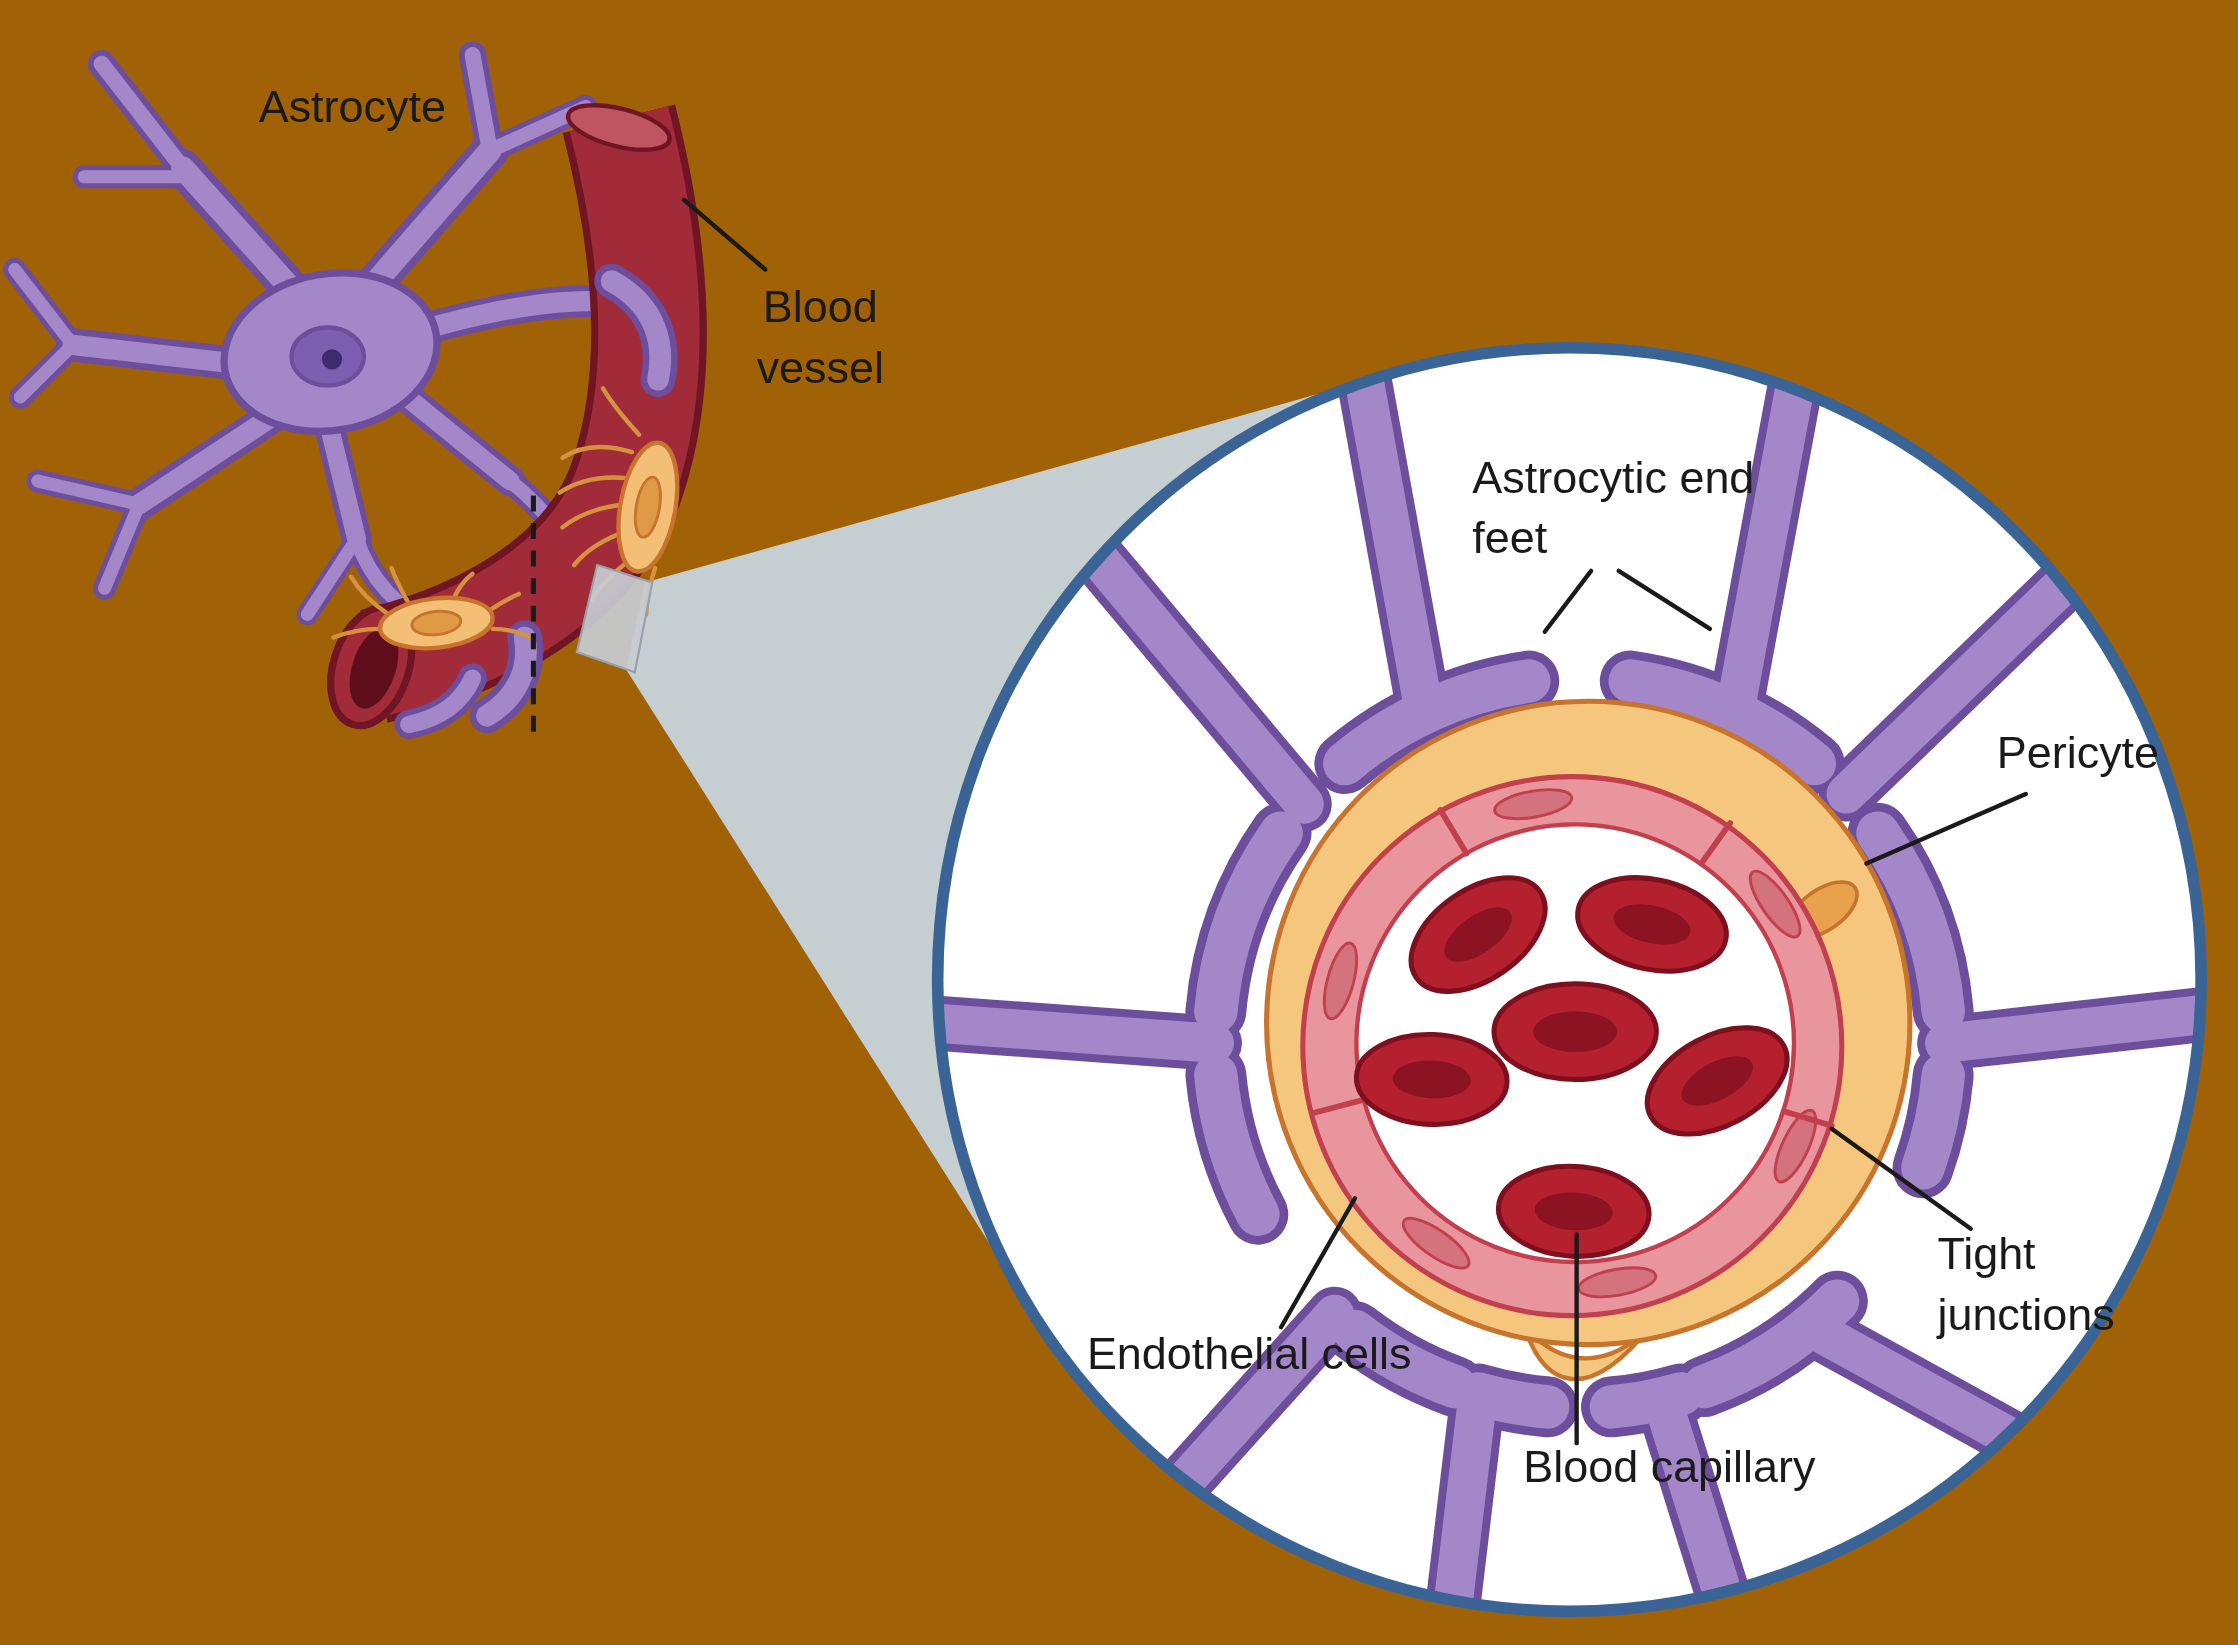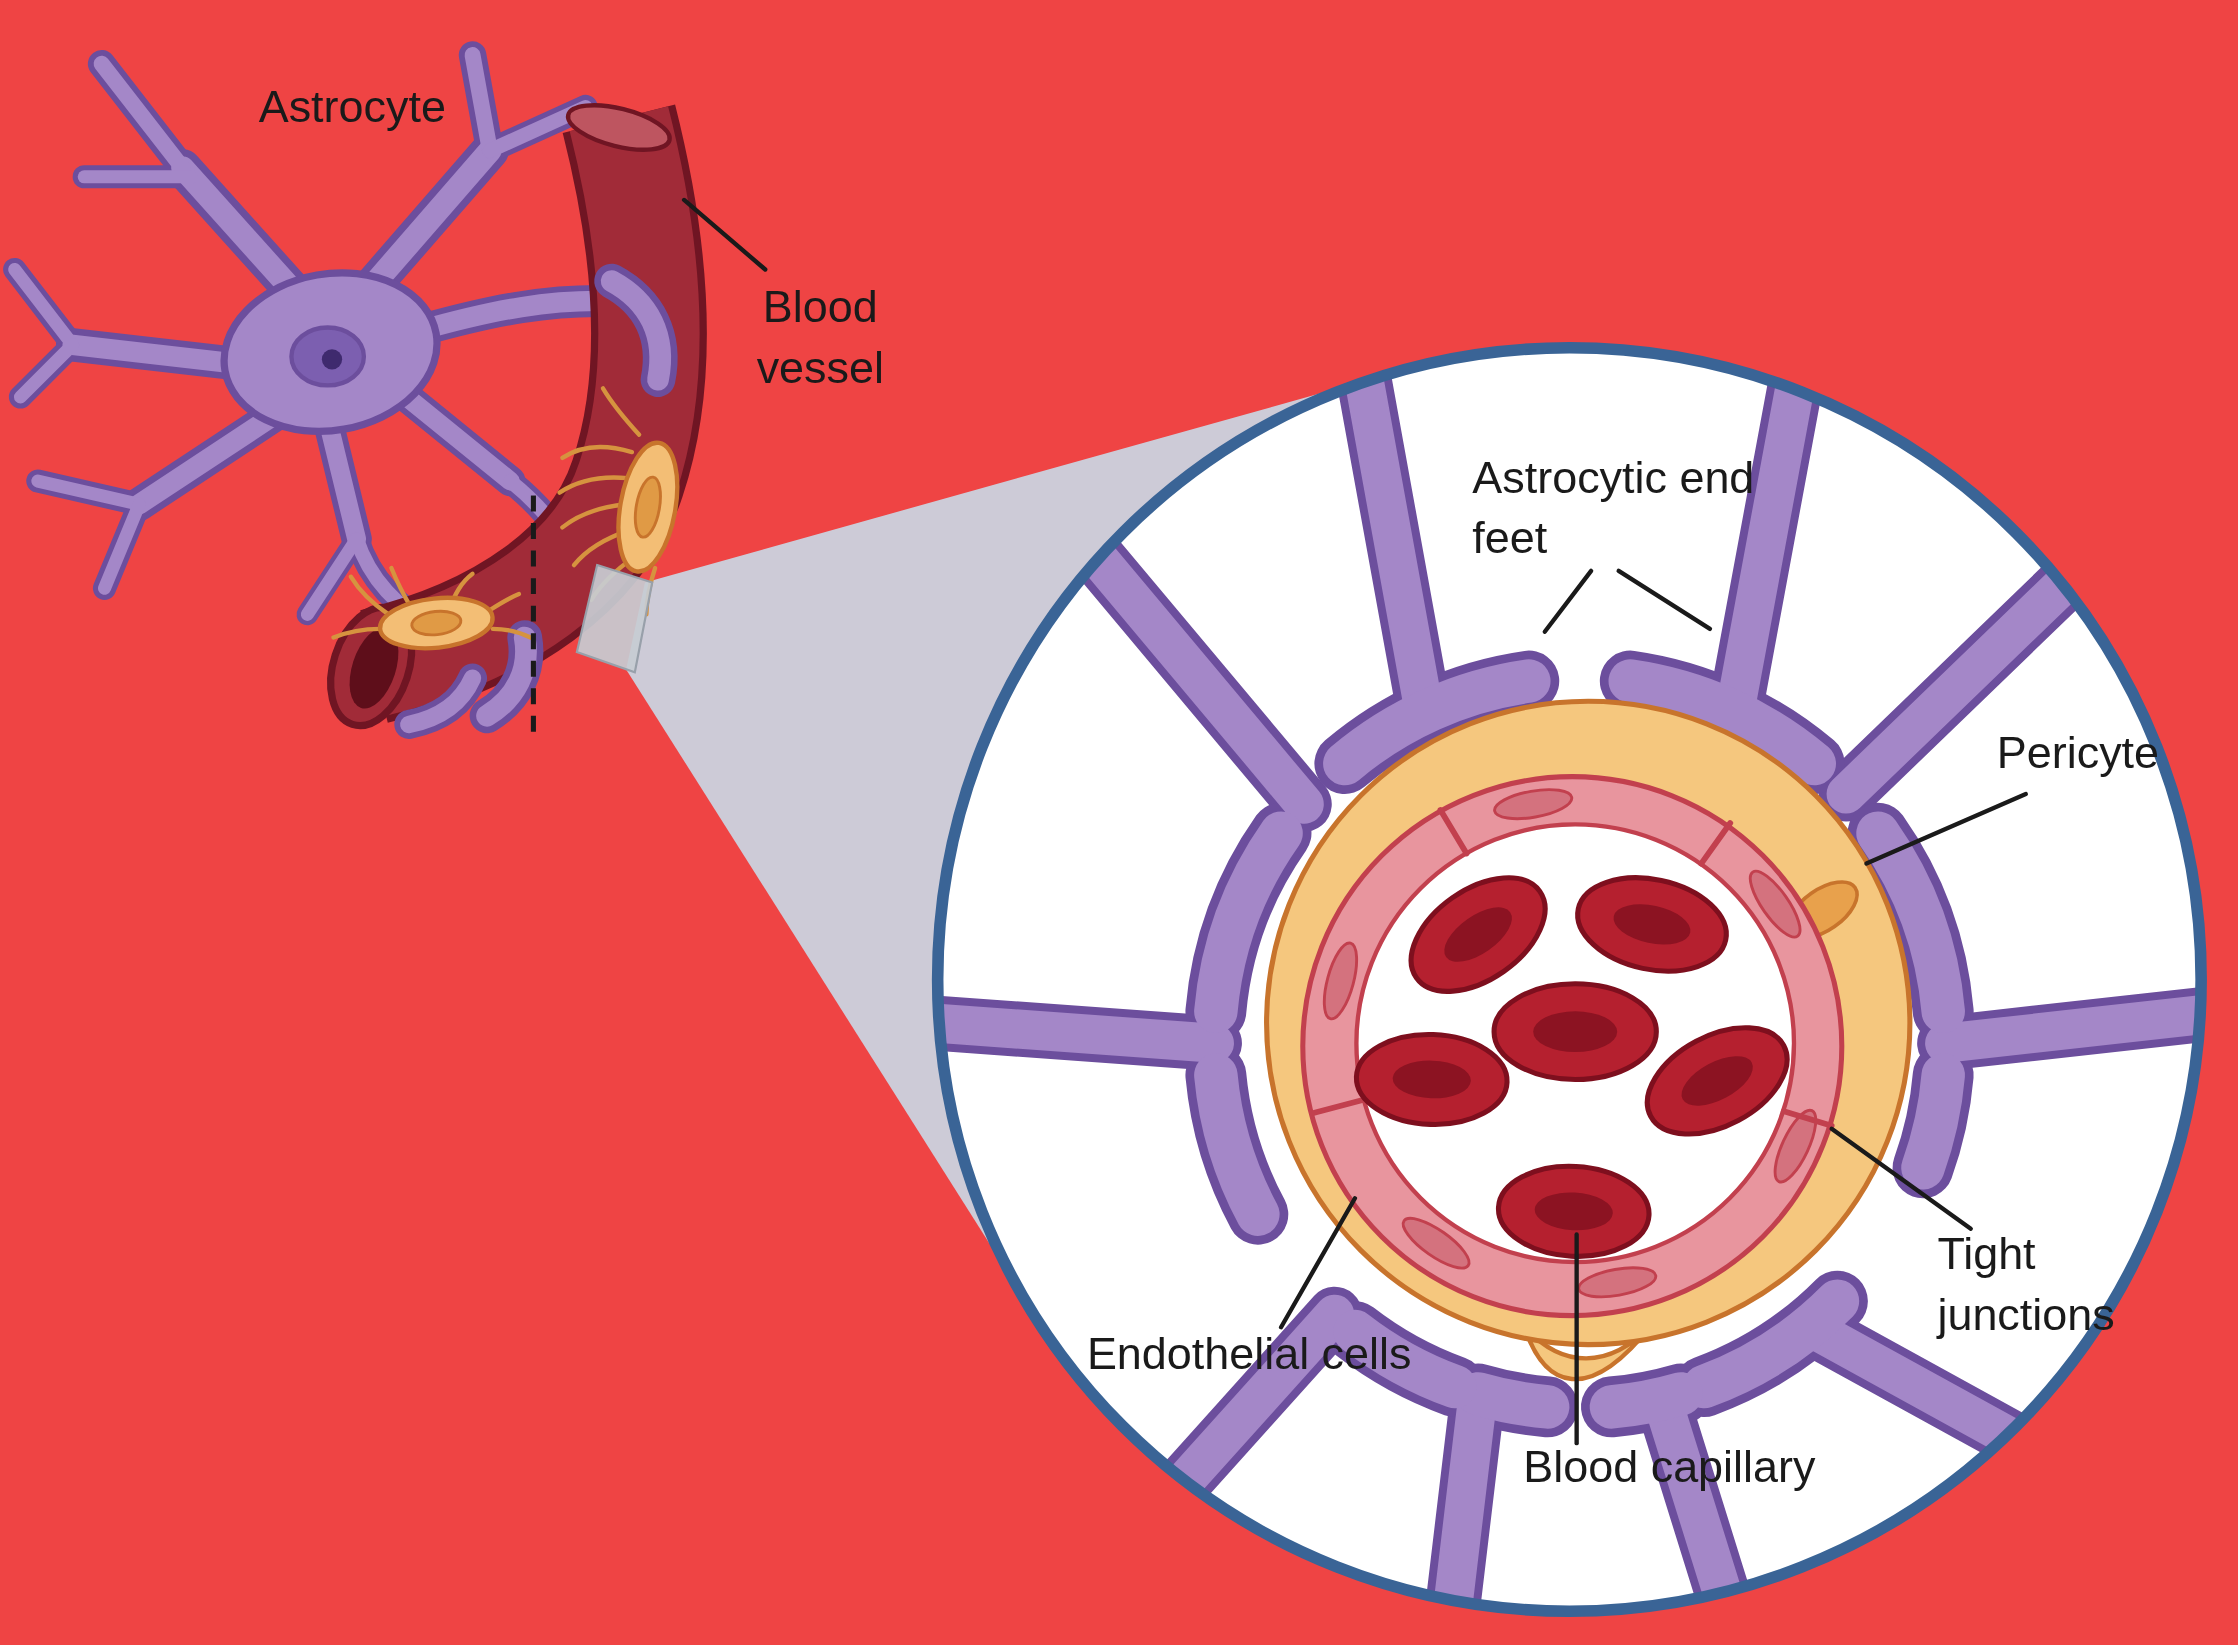--- a/index.html
+++ b/index.html
@@ -1,16 +1,16 @@
 <!DOCTYPE html>
 <html style="font-size:12.7px"><head>
 <meta charset="utf-8">
 <style>
   html,body{margin:0;padding:0;background:#ffffff;}
-  #stage{position:relative;width:2239px;height:1646px;background:#ef4444;overflow:hidden;}
+  #stage{position:relative;width:2239px;height:1646px;background:#a16207;overflow:hidden;}
   svg{display:block;width:2239px;height:1646px;}
   .lbl{font:31px "Liberation Sans","DejaVu Sans",sans-serif;fill:#1a1a1a;}
   .ptr{stroke:#1a1a1a;stroke-width:3;fill:none;stroke-linecap:round;}
 </style>
 </head>
 <body>
 
 <div id="stage">
 <svg viewBox="0 0 1545 1136" preserveAspectRatio="xMidYMid meet">
   <defs>

